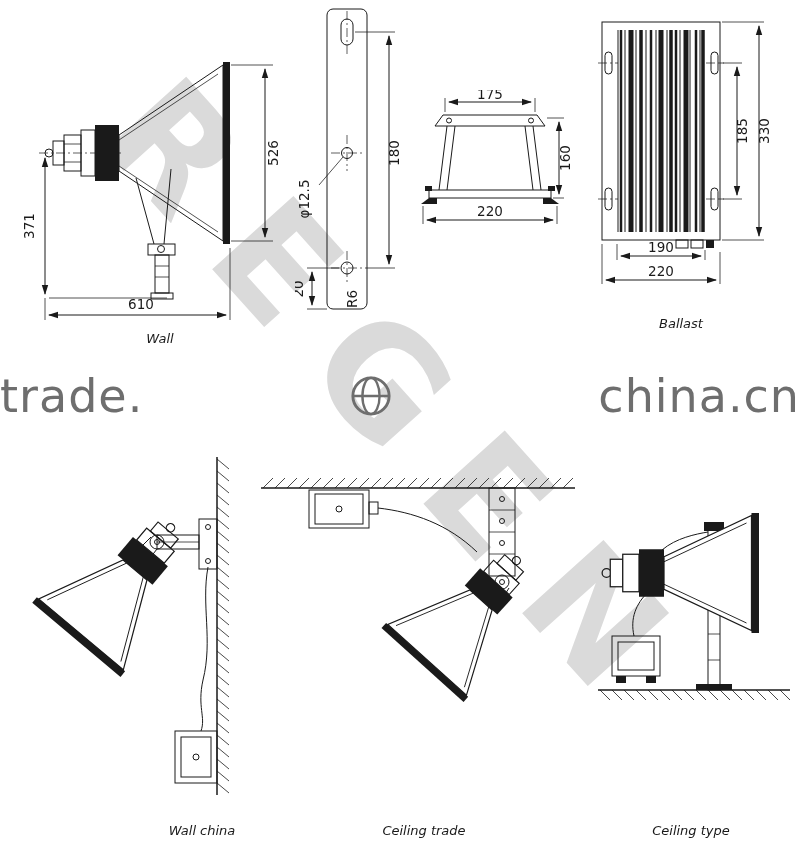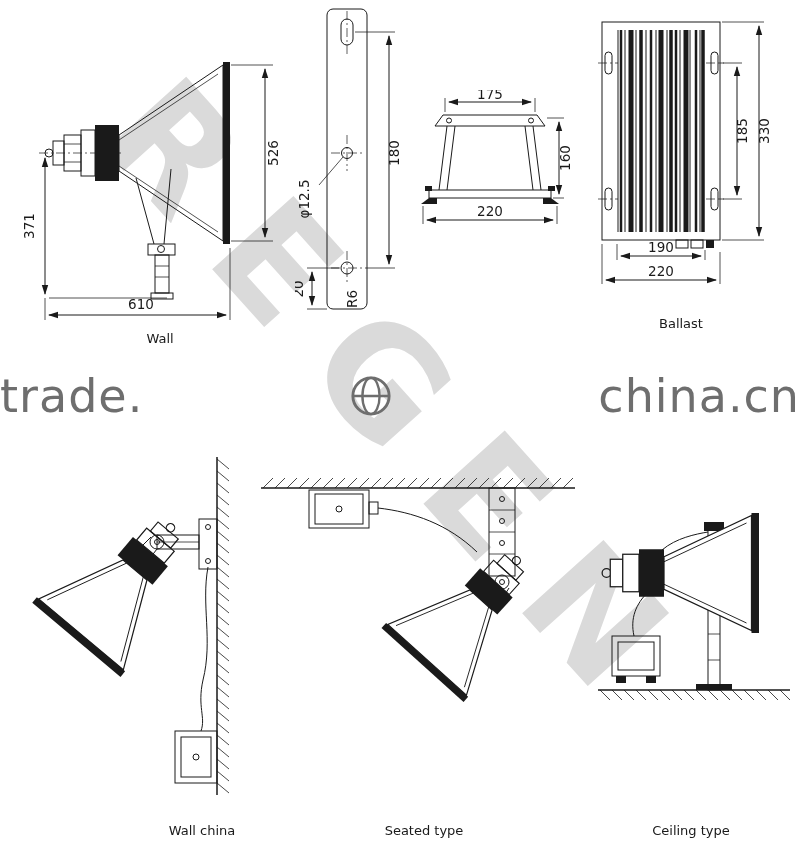--- a/index.html
+++ b/index.html
@@ -9,21 +9,21 @@
   .wm-regen {
     position:absolute; left:50%; top:400px;
     transform:translate(-50%,-50%) rotate(48deg);
     font-size:150px; font-weight:bold; letter-spacing:45px;
     color:#dadada; z-index:0; white-space:nowrap; user-select:none;
   }
 
   .drawing { position:absolute; z-index:1; }
 
   .label {
-    position:absolute; z-index:2; font-size:13px; color:#1a1a1a; text-align:center;
+    position:absolute; z-index:2; font-size:13px; color:#1a1a1a; text-align:center;font-style:italic;
   }
 
   .wm-site {
     position:absolute; top:369px; left:0; width:100%;
     display:flex; justify-content:space-between; align-items:center;
     z-index:3; color:#6e6e6e; font-size:46px; letter-spacing:1px;
   }
   .wm-site .globe { margin:0 7px; }
 
   svg .ln   { stroke:#1a1a1a; stroke-width:1; fill:none; }
@@ -218,21 +218,21 @@
       <rect x="-20" y="-19" width="20" height="38" class="blk"></rect>
       <rect x="-33" y="-15" width="13" height="30" class="ln"></rect>
       <rect x="-43" y="-11" width="10" height="22" class="ln"></rect>
       <circle cx="-46" cy="0" r="3.5" class="ln"></circle>
       <path d="M0,-13 L70,-46 L70,46 L0,13 Z" class="ln"></path>
       <path d="M0,-9 L66,-40 M0,9 L66,40" class="ext"></path>
       <rect x="70" y="-48" width="6" height="96" class="blk"></rect>
     </g>
     <path d="M242,120 L232,132 M256,120 L246,136" class="ln"></path>
   </svg>
-  <div class="label" style="left:364px;top:823px;width:120px">Seated type</div>
+  <div class="label" style="left:364px;top:823px;width:120px">Ceiling trade</div>
 
   <svg class="drawing" style="left:592px;top:478px" width="208" height="255">
     <path d="M6,212 H198" class="thick"></path>
     <path class="hatch" d="M8,212 l10,10 m2,-10 l10,10 m2,-10 l10,10 m2,-10 l10,10 m2,-10 l10,10 m2,-10 l10,10 m2,-10 l10,10 m2,-10 l10,10 m2,-10 l10,10 m2,-10 l10,10 m2,-10 l10,10 m2,-10 l10,10 m2,-10 l10,10 m2,-10 l10,10 m2,-10 l10,10 m2,-10 l10,10"></path>
     <rect x="116" y="52" width="12" height="160" class="ln"></rect>
     <path d="M116,78 H128 M116,104 H128 M116,130 H128 M116,156 H128 M116,182 H128" class="ext"></path>
     <rect x="112" y="44" width="20" height="9" class="blk"></rect>
     <rect x="104" y="206" width="36" height="6" class="blk"></rect>
     <g transform="translate(72,95) scale(1.25)">
       <circle cx="-46" cy="0" r="3.5" class="ln"></circle>

